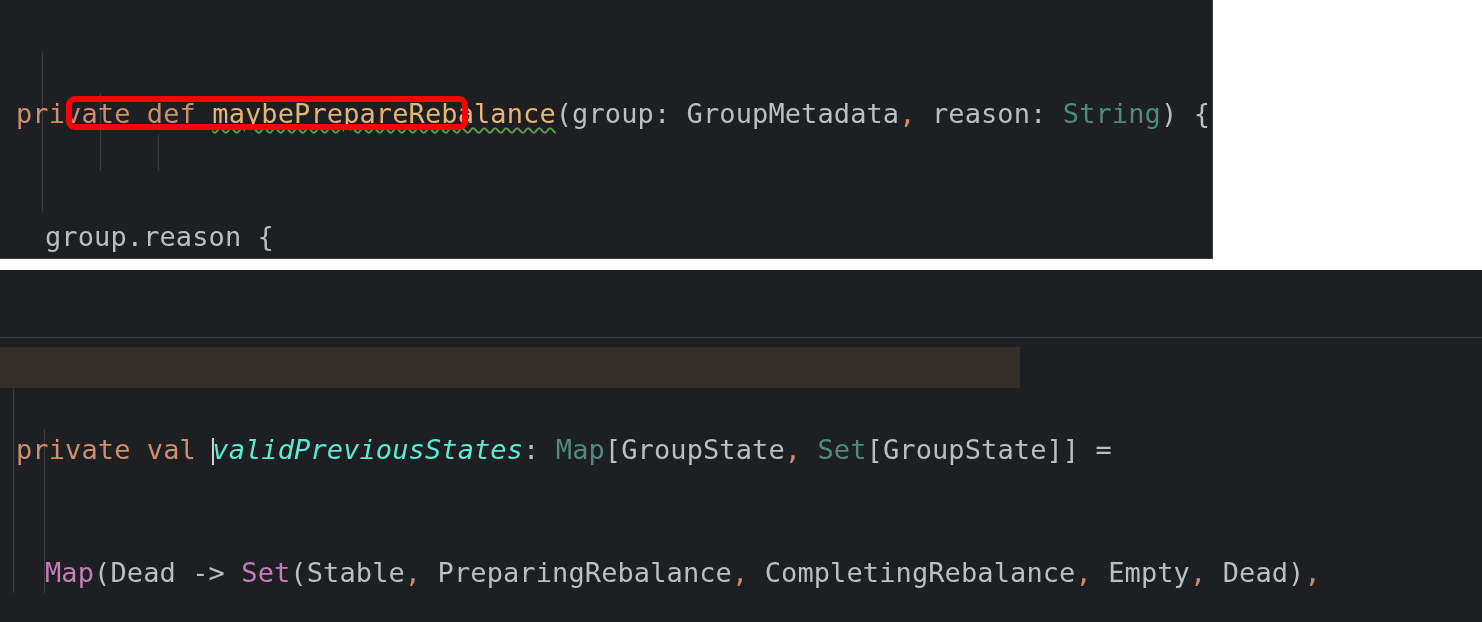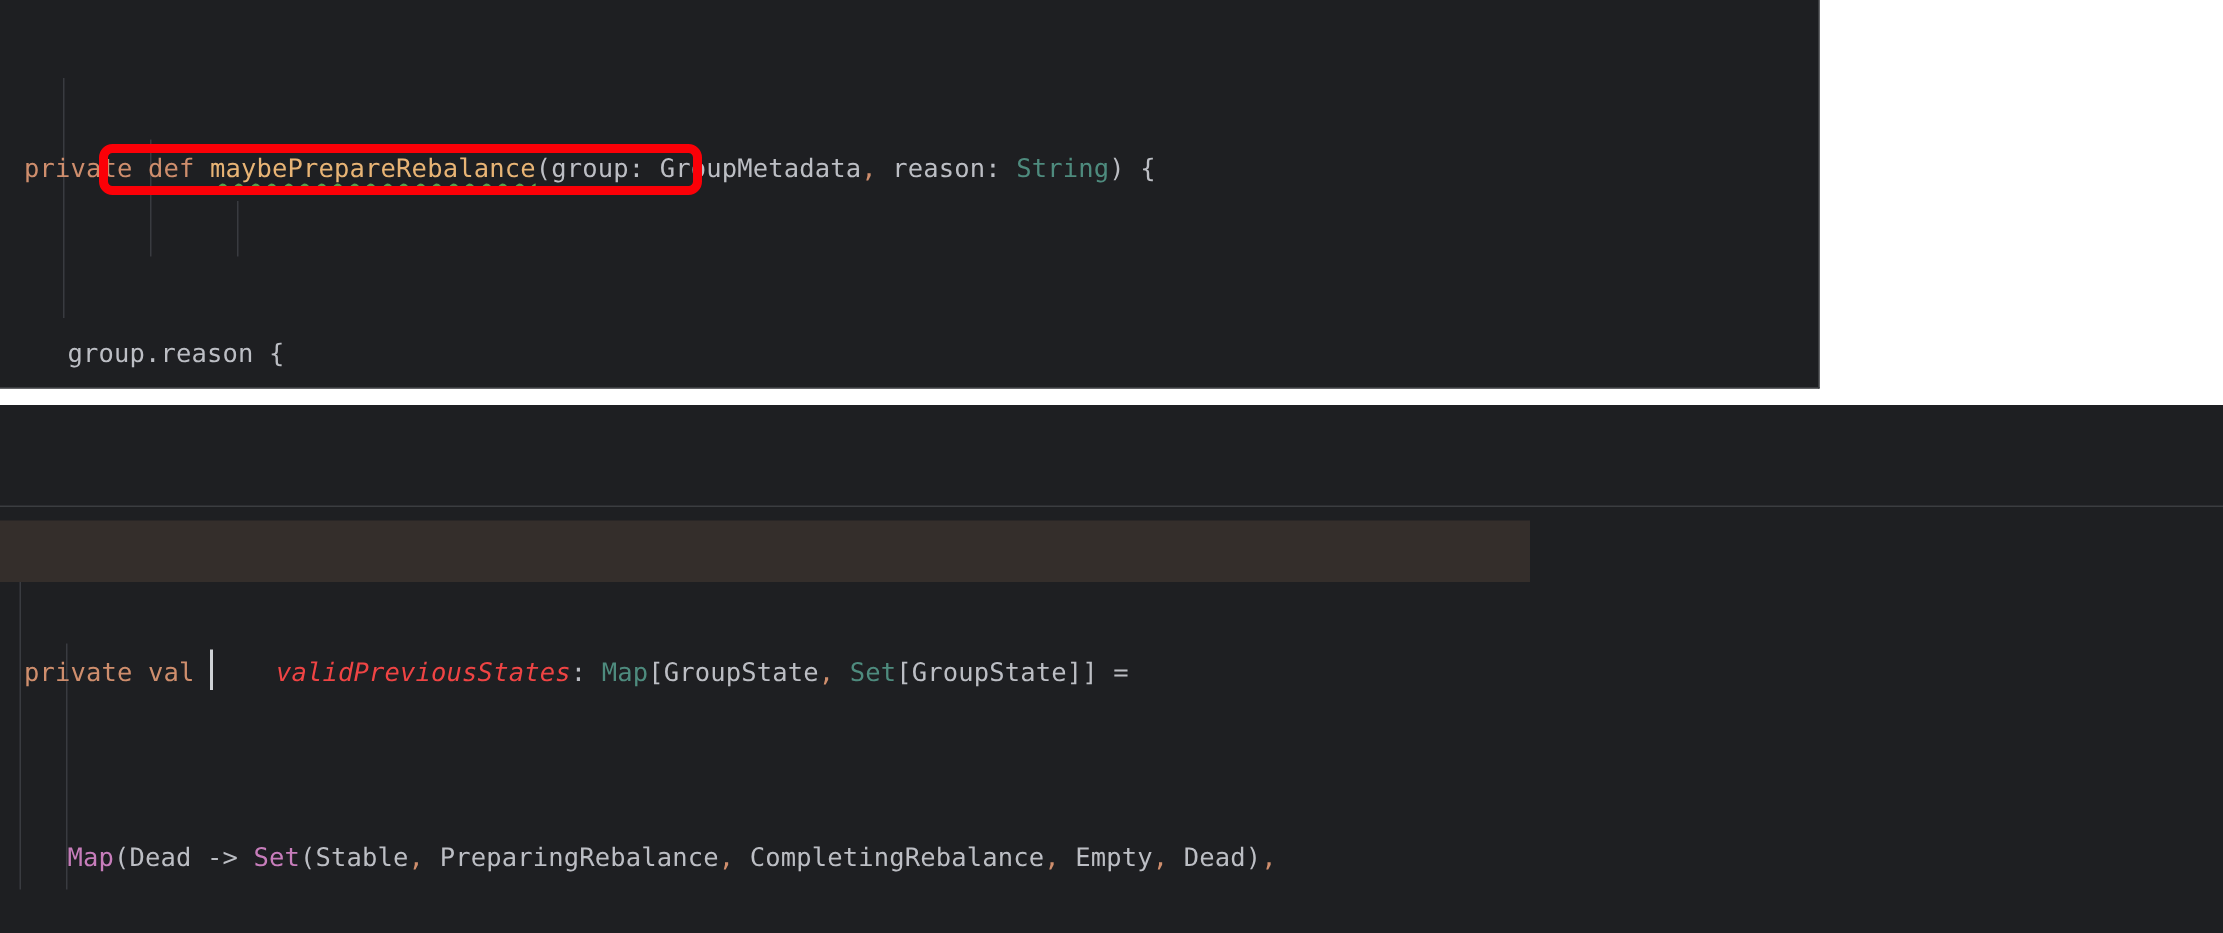--- a/index.html
+++ b/index.html
@@ -47,21 +47,21 @@
     width: 1482px;
     height: 284px;
   }
 
   
   .code {
     position: absolute;
     left: 0;
     top: 0;
     white-space: pre;
-    font-size: 17px;
+    font-size: 27px;
     line-height: 41px;
     letter-spacing: 0.1px;
     color: #bcbec4;
   }
   .line {
     height: 41px;
     white-space: pre;
     position: relative;
   }
 
@@ -71,21 +71,21 @@
     width: 1px;
     background: #393b40;
   }
 
   
   .kw       { color: #cf8e6d; }          
   .fnname   { color: #e8b475; }          
   .plain    { color: #bcbec4; }
   .comma    { color: #cf8e6d; }          
   .type     { color: #4e8b7e; }          
-  .field    { color: #ef4444; font-style: italic; padding-left: 44px; }  
+  .field    { color: #5eead4; font-style: italic; }  
   .objref   { color: #c77dbb; }          
 
   
   .squiggle {
     text-decoration: underline wavy #5a9e4b;
     text-decoration-thickness: 1.5px;
     text-underline-offset: 4px;
   }
 
   

